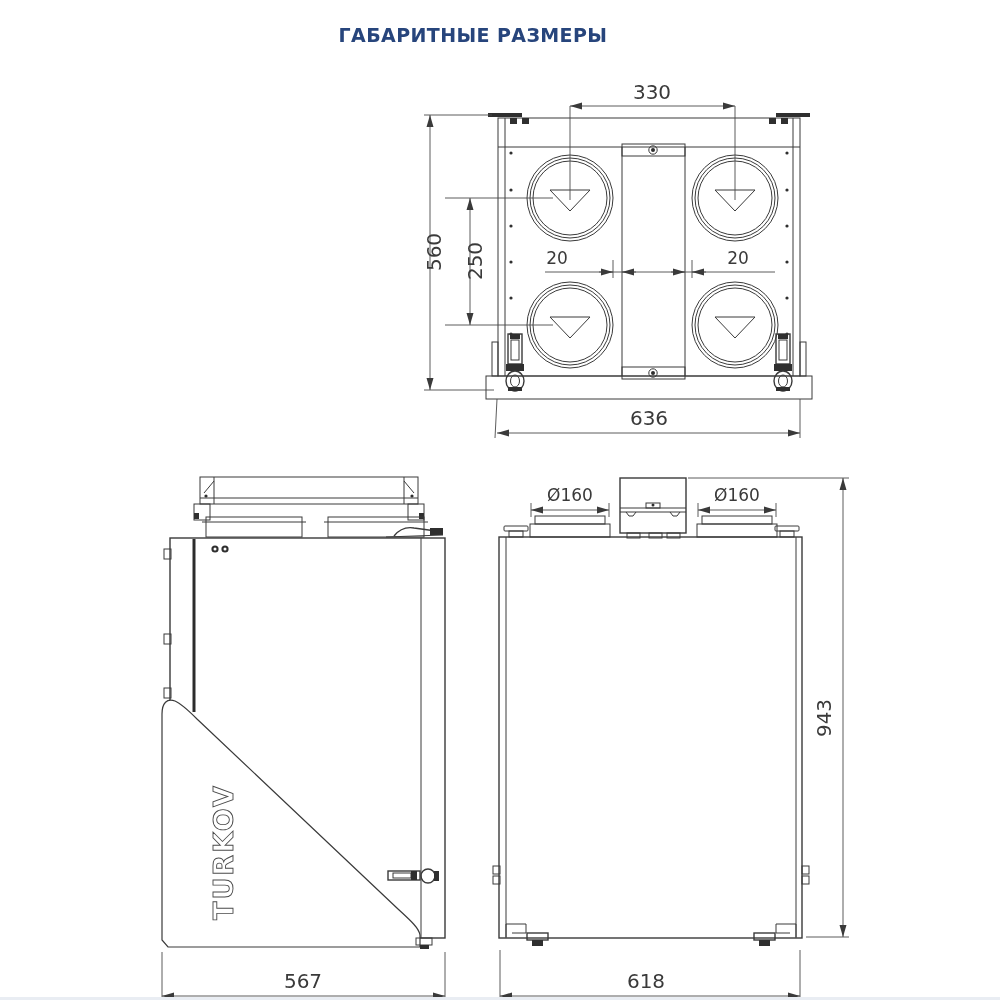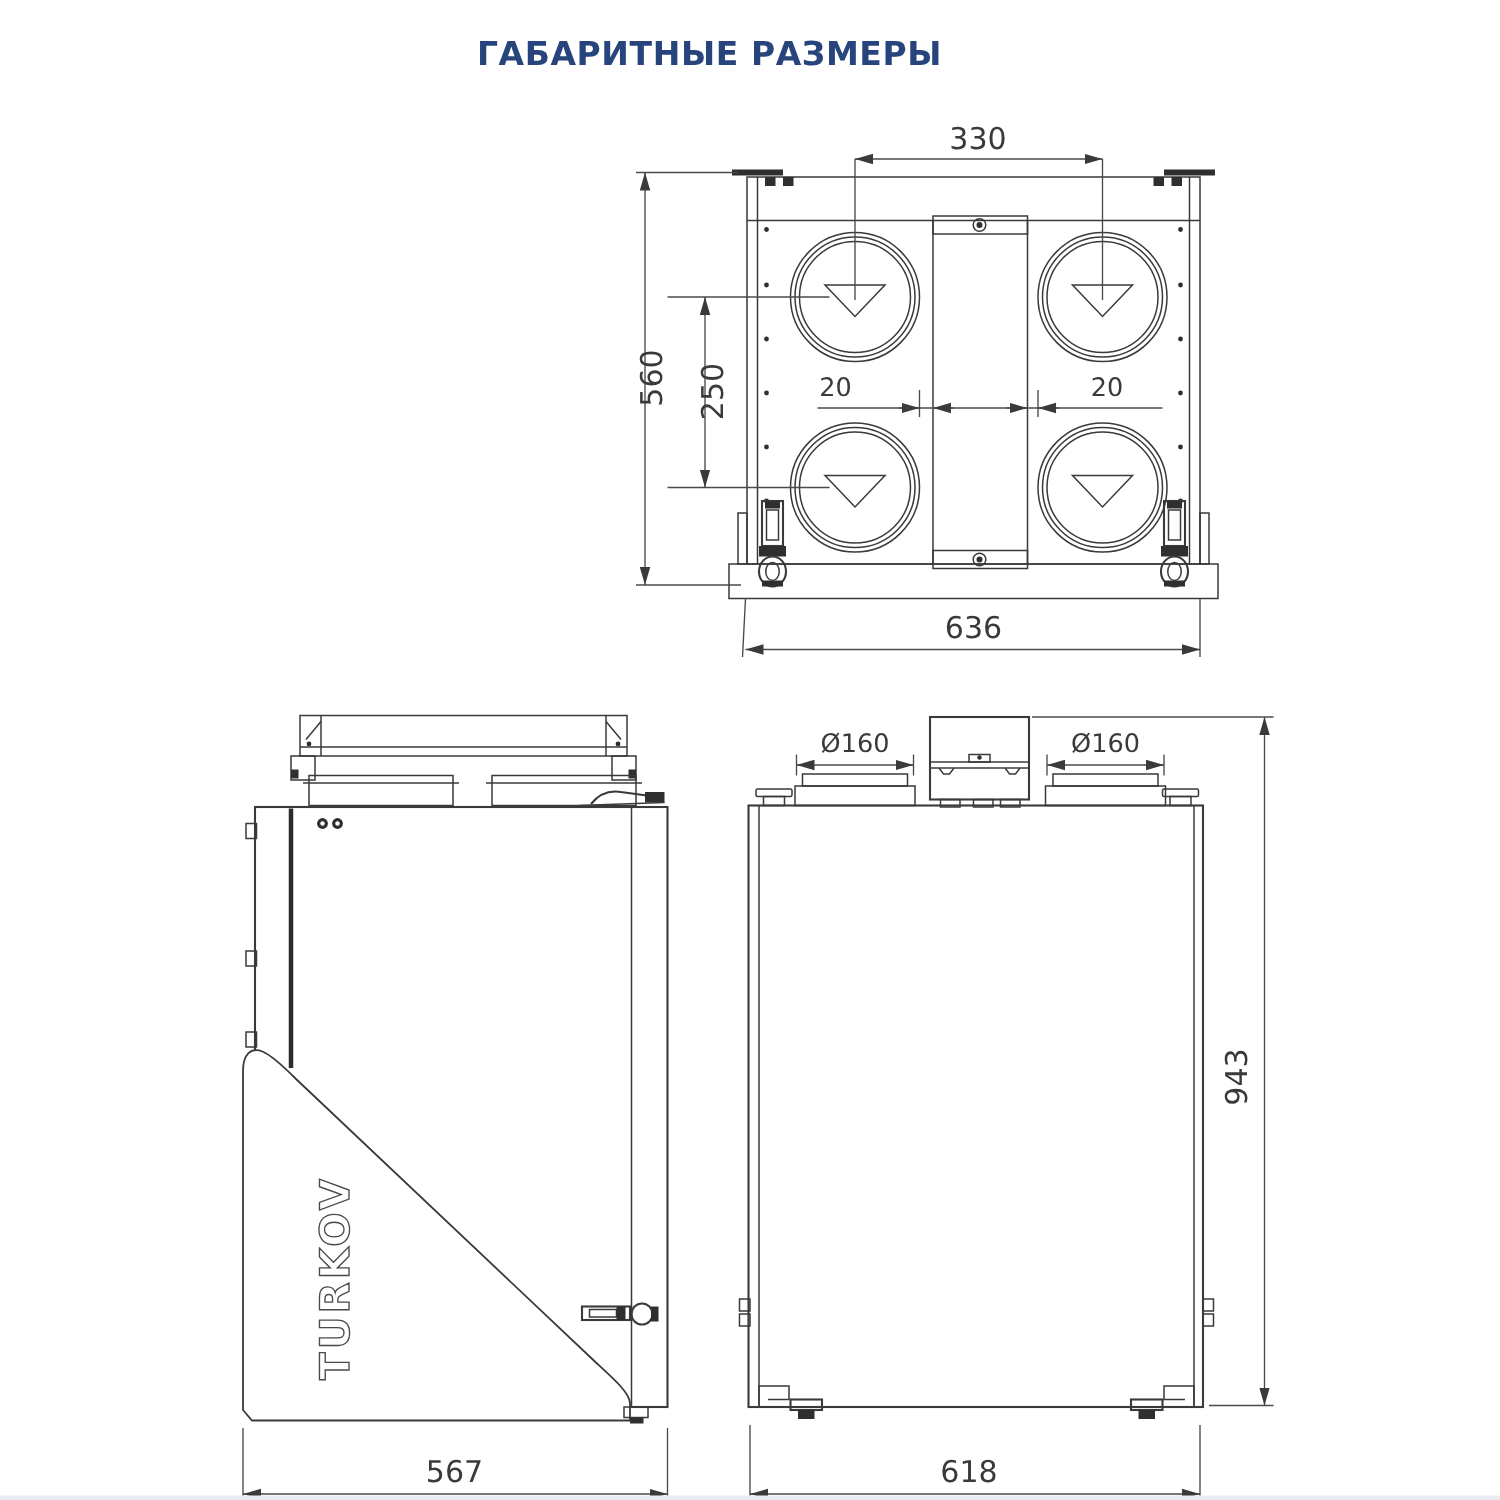--- a/index.html
+++ b/index.html
@@ -1,19 +1,19 @@
 <!DOCTYPE html>
 <html><head>
 <meta charset="utf-8">
 <style>
   html,body{margin:0;padding:0;background:#ffffff;}
   .page{position:relative;width:1000px;height:1000px;background:#ffffff;overflow:hidden;
         font-family:"DejaVu Sans","Liberation Sans",sans-serif;}
   .page-title{position:absolute;top:24px;left:0;right:54px;margin:0;text-align:center;
-        font-size:22px;font-weight:700;letter-spacing:.4px;color:#27457c;}
+        font-size:19px;font-weight:700;letter-spacing:.4px;color:#27457c;}
   svg{position:absolute;top:0;left:0;}
   .ln{stroke:#3a3a3a;stroke-width:1;fill:none;}
   .ln2{stroke:#3a3a3a;stroke-width:1.4;fill:none;}
   .thick{stroke:#2c2c2c;stroke-width:3;fill:none;}
   .fill{fill:#2f2f2f;stroke:none;}
   .dim{stroke:#4a4a4a;stroke-width:.9;fill:none;}
   .dimtext{font-size:20px;fill:#3a3a3a;stroke:none;font-weight:400;}
   .dimtext-sm{font-size:17px;fill:#3a3a3a;stroke:none;}
   .logo{font-size:27px;font-weight:700;letter-spacing:2px;fill:#ffffff;stroke:#4a4a4a;stroke-width:.9;}
   .band{fill:#e9edf3;stroke:none;}

